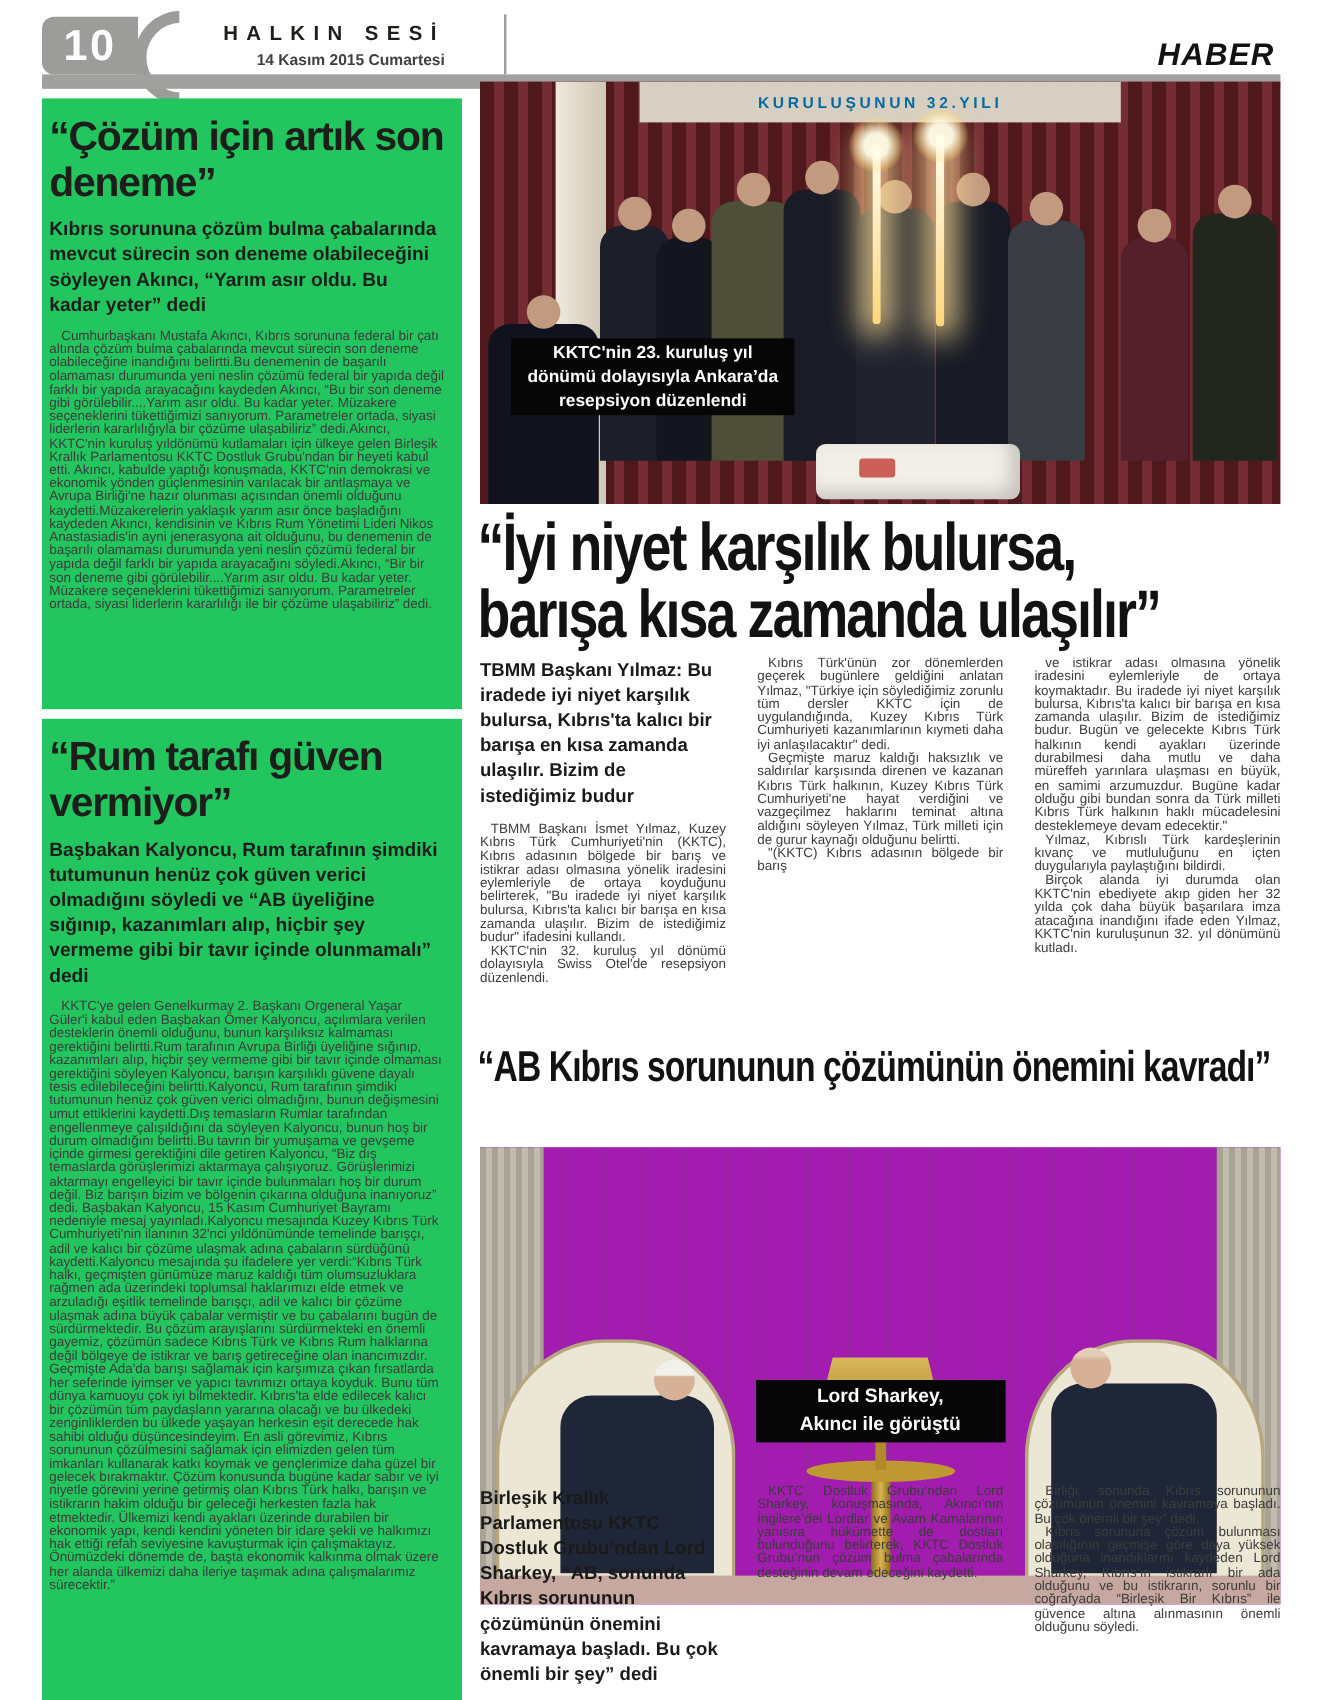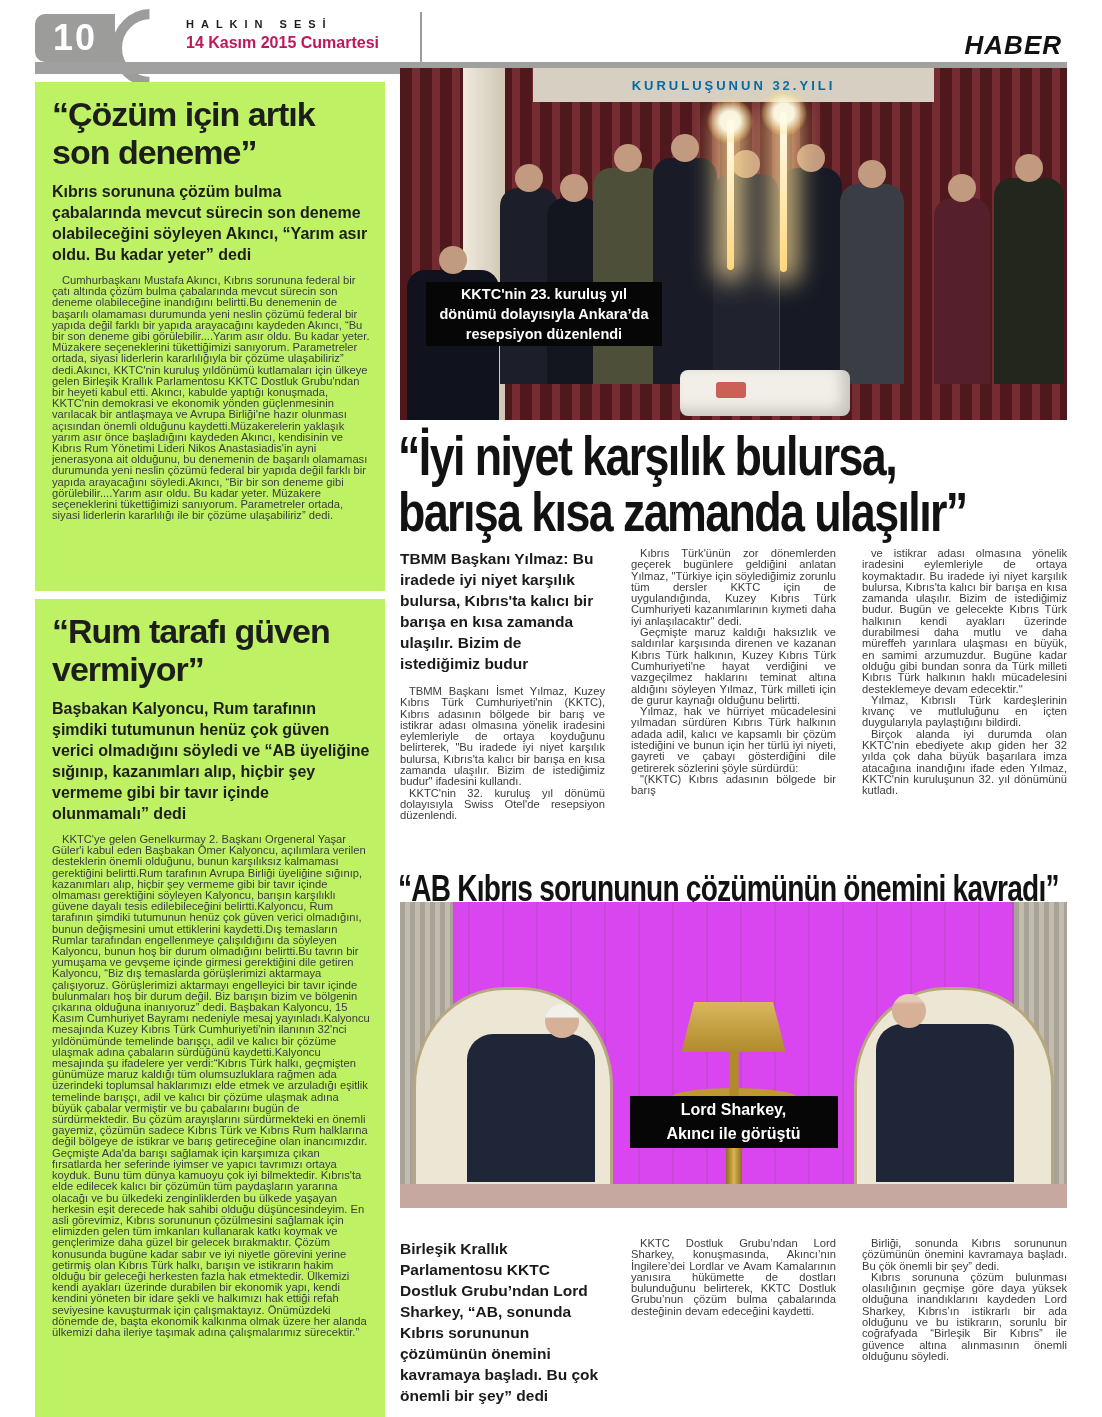--- a/index.html
+++ b/index.html
@@ -3,29 +3,29 @@
 <meta charset="utf-8">
 <style>
   html,body{margin:0;padding:0;}
   body{width:1102px;height:1417px;background:#ffffff;font-family:"Liberation Sans",sans-serif;position:relative;overflow:hidden;color:#1d1d1b;}
   .page{position:absolute;inset:0;text-decoration:underline;}
 
   
   .page-badge{position:absolute;left:35px;top:14px;width:80px;height:48px;background:#9c9c9b;border-radius:10px 0 0 10px;display:flex;align-items:center;justify-content:center;color:#fff;font-size:36px;font-weight:bold;letter-spacing:2px;}
   .badge-arc{position:absolute;left:112px;top:9px;width:58px;height:58px;border:10px solid #9c9c9b;border-radius:50%;clip-path:inset(0 52% 0 0);}
   .masthead{position:absolute;left:186px;top:18px;}
-  .masthead-title{font-size:11px;font-weight:bold;letter-spacing:7px;color:#1d1d1b;}
-  .masthead-date{font-size:16px;font-weight:bold;margin-top:4px;color:#be185d;}
+  .masthead-title{font-size:17px;font-weight:bold;letter-spacing:7px;color:#1d1d1b;}
+  .masthead-date{font-size:13px;font-weight:bold;margin-top:4px;color:#404040;text-align:right;}
   .header-divider{position:absolute;left:420px;top:12px;width:2px;height:50px;background:#9c9c9b;}
   .section-label{position:absolute;right:40px;top:30px;font-size:26px;font-weight:900;font-style:italic;letter-spacing:1px;color:#121212;}
   .header-bar{position:absolute;left:35px;right:35px;top:62px;height:12px;background:#a0a09f;}
 
   
   .left-rail{position:absolute;left:35px;top:82px;width:350px;}
-  .panel{background:#bef264;padding:13px 15px 10px 17px;overflow:hidden;}
+  .panel{background:#22c55e;padding:13px 15px 10px 6px;overflow:hidden;}
   .panel-1{height:486px;margin-bottom:8px;}
   .panel-2{height:822px;}
   .panel h1{font-size:34px;line-height:38px;font-weight:800;letter-spacing:-1px;margin:0 0 10px 0;color:#1d1d1b;}
   .subhead{font-size:16px;line-height:21px;font-weight:bold;margin:0 0 10px 0;color:#1d1d1b;}
   .panel .body{font-size:11.2px;line-height:11.2px;margin:0;color:#3c3c3c;text-indent:10px;text-align:left;}
 
   
   .photo{position:absolute;overflow:hidden;margin:0;}
   .photo-reception{left:400px;top:68px;width:667px;height:352px;background:#6d2127;}
   .curtain{position:absolute;inset:0;background:repeating-linear-gradient(90deg,rgba(0,0,0,.28) 0 12px,rgba(255,255,255,.05) 12px 20px);}
@@ -35,21 +35,21 @@
   .person::before{content:'';position:absolute;top:-24px;left:50%;transform:translateX(-50%);width:28px;height:28px;border-radius:50%;background:#c19a7f;}
   .sparkler{position:absolute;width:7px;background:linear-gradient(#fffdf0,#ffd67c);box-shadow:0 0 26px 10px rgba(255,224,150,.85);border-radius:3px;}
   .sparkler::after{content:'';position:absolute;top:-22px;left:50%;transform:translateX(-50%);width:46px;height:46px;border-radius:50%;background:radial-gradient(circle,rgba(255,252,230,.95) 0 30%,rgba(255,220,130,.35) 60%,transparent 72%);}
   .cake{position:absolute;left:42%;bottom:4px;width:170px;height:46px;background:#f2efe8;border-radius:8px;box-shadow:inset -8px -6px 14px rgba(0,0,0,.18);}
   .cake::after{content:'';position:absolute;left:36px;top:12px;width:30px;height:16px;background:#c23b33;border-radius:3px;opacity:.8;}
 
   .caption{position:absolute;background:#060606;color:#ffffff;font-weight:bold;text-align:center;display:flex;flex-direction:column;align-items:center;justify-content:center;}
   .cap1{left:426px;top:282px;width:236px;height:64px;font-size:14.5px;line-height:20px;padding:2px 10px;box-sizing:border-box;}
   .cap2{left:50%;transform:translateX(-50%);top:194px;width:208px;height:52px;font-size:16px;line-height:24px;}
 
-  .photo-meeting{left:400px;top:902px;width:667px;height:306px;background:#d946ef;}
+  .photo-meeting{left:400px;top:956px;width:667px;height:381px;background:#a21caf;}
   .wall-stripes{position:absolute;inset:0;background:repeating-linear-gradient(90deg,rgba(90,80,60,.14) 0 2px,transparent 2px 34px);}
   .side-curtain{position:absolute;top:0;height:100%;width:8%;background:repeating-linear-gradient(90deg,#a8a396 0 5px,#c2bcae 5px 10px);}
   .sc-l{left:0;} .sc-r{right:0;}
   .chair{position:absolute;bottom:6px;height:212px;background:#ece6d4;border:3px solid #b7a77e;border-bottom:none;border-radius:46% 46% 0 0;}
   .chair-l{left:2%;width:29%;} .chair-r{right:2%;width:29%;}
   .man{position:absolute;background:#1e2638;border-radius:26px 26px 0 0;}
   .man::before{content:'';position:absolute;top:-30px;width:34px;height:34px;border-radius:50%;}
   .man-l{left:10%;bottom:26px;width:128px;height:148px;}
   .man-l::before{right:16px;background:linear-gradient(#f2f0ea 38%,#d6b097 42%);}
   .man-r{right:8%;bottom:26px;width:138px;height:158px;}
@@ -129,21 +129,20 @@
 
   <div class="cols cols-1">
     <div class="col">
       <p class="lead">TBMM Başkanı Yılmaz: Bu iradede iyi niyet karşılık bulursa, Kıbrıs'ta kalıcı bir barışa en kısa zamanda ulaşılır. Bizim de istediğimiz budur</p>
       <p class="btxt">TBMM Başkanı İsmet Yılmaz, Kuzey Kıbrıs Türk Cumhuriyeti'nin (KKTC), Kıbrıs adasının bölgede bir barış ve istikrar adası olmasına yönelik iradesini eylemleriyle de ortaya koyduğunu belirterek, "Bu iradede iyi niyet karşılık bulursa, Kıbrıs'ta kalıcı bir barışa en kısa zamanda ulaşılır. Bizim de istediğimiz budur" ifadesini kullandı.</p>
       <p class="btxt">KKTC'nin 32. kuruluş yıl dönümü dolayısıyla Swiss Otel'de resepsiyon düzenlendi.</p>
     </div>
     <div class="col">
       <p class="btxt">Kıbrıs Türk'ünün zor dönemlerden geçerek bugünlere geldiğini anlatan Yılmaz, "Türkiye için söylediğimiz zorunlu tüm dersler KKTC için de uygulandığında, Kuzey Kıbrıs Türk Cumhuriyeti kazanımlarının kıymeti daha iyi anlaşılacaktır" dedi.</p>
       <p class="btxt">Geçmişte maruz kaldığı haksızlık ve saldırılar karşısında direnen ve kazanan Kıbrıs Türk halkının, Kuzey Kıbrıs Türk Cumhuriyeti'ne hayat verdiğini ve vazgeçilmez haklarını teminat altına aldığını söyleyen Yılmaz, Türk milleti için de gurur kaynağı olduğunu belirtti.</p>
-      <p class="btxt">Yılmaz, hak ve hürriyet mücadelesini yılmadan sürdüren Kıbrıs Türk halkının adada adil, kalıcı ve kapsamlı bir çözüm istediğini ve bunun için her türlü iyi niyeti, gayreti ve çabayı gösterdiğini dile getirerek sözlerini şöyle sürdürdü:</p>
       <p class="btxt">"(KKTC) Kıbrıs adasının bölgede bir barış</p>
     </div>
     <div class="col">
       <p class="btxt">ve istikrar adası olmasına yönelik iradesini eylemleriyle de ortaya koymaktadır. Bu iradede iyi niyet karşılık bulursa, Kıbrıs'ta kalıcı bir barışa en kısa zamanda ulaşılır. Bizim de istediğimiz budur. Bugün ve gelecekte Kıbrıs Türk halkının kendi ayakları üzerinde durabilmesi daha mutlu ve daha müreffeh yarınlara ulaşması en büyük, en samimi arzumuzdur. Bugüne kadar olduğu gibi bundan sonra da Türk milleti Kıbrıs Türk halkının haklı mücadelesini desteklemeye devam edecektir."</p>
       <p class="btxt">Yılmaz, Kıbrıslı Türk kardeşlerinin kıvanç ve mutluluğunu en içten duygularıyla paylaştığını bildirdi.</p>
       <p class="btxt">Birçok alanda iyi durumda olan KKTC'nin ebediyete akıp giden her 32 yılda çok daha büyük başarılara imza atacağına inandığını ifade eden Yılmaz, KKTC'nin kuruluşunun 32. yıl dönümünü kutladı.</p>
     </div>
   </div>
 
   <h2 class="sub-headline">“AB Kıbrıs sorununun çözümünün önemini kavradı”</h2>

